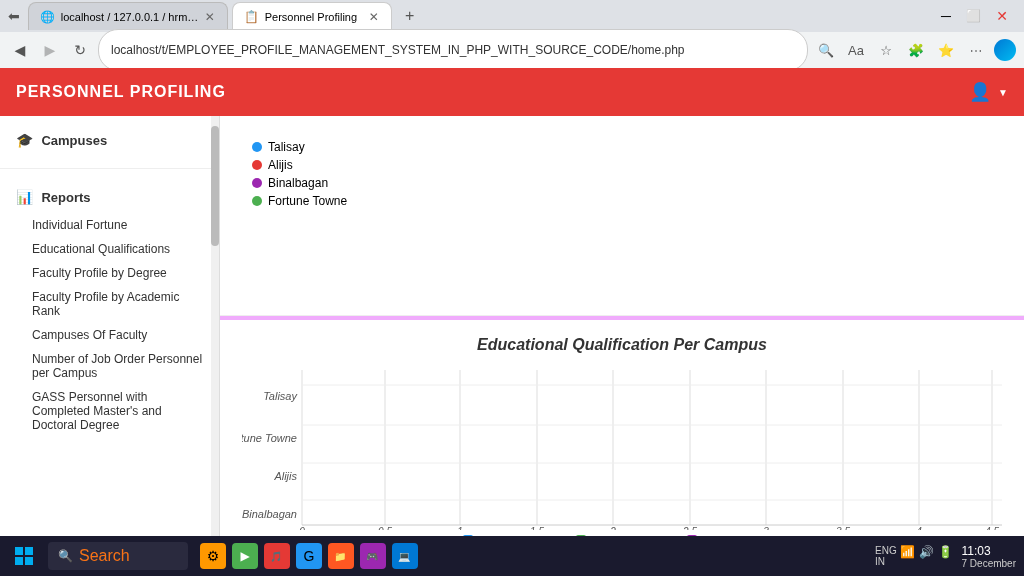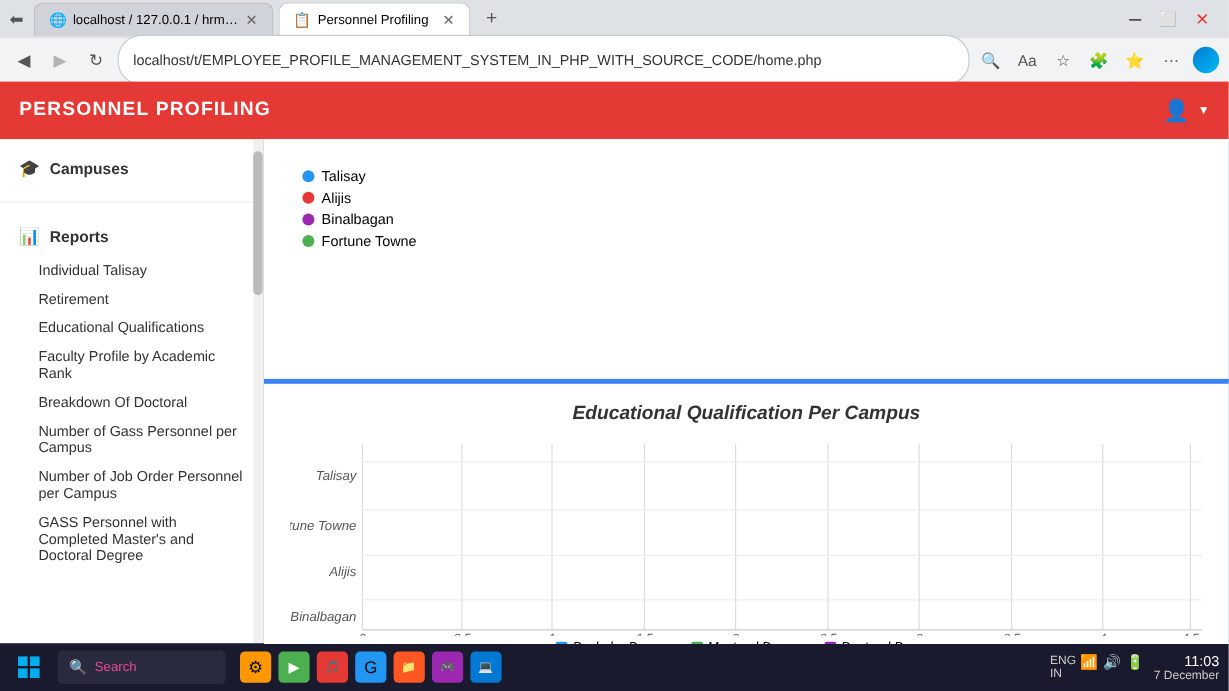--- a/index.html
+++ b/index.html
@@ -34,41 +34,41 @@
 
     .sidebar-section { padding: 8px 0; }
     .sidebar-item { display: flex; align-items: center; padding: 8px 16px; cursor: pointer; color: #333; }
     .sidebar-item .item-icon { margin-right: 8px; font-size: 14px; }
     .sidebar-item .item-label { font-size: 13px; }
     .sidebar-item.section-header { font-weight: 600; font-size: 13px; }
     .sidebar-divider { border-top: 1px solid #eee; margin: 4px 0; }
     .sub-item { padding: 5px 16px 5px 32px; cursor: pointer; color: #333; font-size: 12px; }
 
     
-    .main-content { flex: 1; overflow-y: auto; background: #3b82f6; padding: 0; }
+    .main-content { flex: 1; overflow-y: auto; background: #f0abfc; padding: 0; }
 
     
     .chart-area { background: #fff; margin: 0; padding: 16px; }
     .chart-legend { display: flex; flex-direction: column; gap: 4px; padding: 8px 16px; }
     .legend-item { display: flex; align-items: center; gap: 6px; font-size: 12px; }
     .legend-dot { width: 10px; height: 10px; border-radius: 50%; }
 
     
     .chart-area-2 { background: #fff; margin-top: 4px; padding: 16px; font-style: italic; }
     .chart-title { text-align: center; font-size: 16px; font-weight: bold; margin-bottom: 16px; color: #333; }
 
     
     .taskbar { height: 40px; background: #1a1a2e; display: flex; align-items: center; padding: 0 8px; gap: 8px; }
     .taskbar-start { width: 32px; height: 32px; display: flex; align-items: center; justify-content: center; }
     .taskbar-search { display: flex; align-items: center; background: #2a2a3e; border-radius: 4px; padding: 4px 10px; gap: 6px; height: 28px; min-width: 140px; }
     .taskbar-search span { color: #ccc; font-size: 12px; }
     .taskbar-icons { display: flex; gap: 6px; margin-left: 4px; }
     .taskbar-icon { width: 26px; height: 26px; border-radius: 4px; display: flex; align-items: center; justify-content: center; font-size: 14px; cursor: pointer; }
     .taskbar-right { margin-left: auto; display: flex; align-items: center; gap: 8px; }
-    .taskbar-time { color: #ccc; font-size: 11px; text-align: right; }
+    .taskbar-time { color: #ccc; font-size: 11px; }
     .taskbar-sys-icons { display: flex; gap: 4px; color: #ccc; font-size: 12px; }
   </style>
 </head>
 <body>
 
 <div>
 
   <div class="browser-title-bar">
     <div style="display:flex;align-items:center;gap:4px;margin-right:8px;">
       <span style="font-size:14px;color:#555;">⬅</span>
@@ -130,26 +130,25 @@
           <span class="item-label">Campuses</span>
         </div>
       </div>
       <div class="sidebar-divider"></div>
       <div class="sidebar-section">
         <div class="sidebar-item section-header">
           <span class="item-icon">📊</span>
           <span class="item-label">Reports</span>
         </div>
         <div>
-          <div class="sub-item">Individual Talisay</div>
-          <div class="sub-item">Retirement</div>
+          <div class="sub-item">Individual Fortune</div>
           <div class="sub-item">Educational Qualifications</div>
+          <div class="sub-item">Faculty Profile by Degree</div>
           <div class="sub-item">Faculty Profile by Academic Rank</div>
-          <div class="sub-item">Breakdown Of Doctoral</div>
-          <div class="sub-item">Number of Gass Personnel per Campus</div>
+          <div class="sub-item">Campuses Of Faculty</div>
           <div class="sub-item">Number of Job Order Personnel per Campus</div>
           <div class="sub-item">GASS Personnel with Completed Master's and Doctoral Degree</div>
         </div>
       </div>
       <div class="sidebar-scroll-track">
         <div class="sidebar-scroll-thumb"></div>
       </div>
     </div>
 
     <div class="main-content">
@@ -245,21 +244,21 @@
   <div class="taskbar-start">
     <svg width="20" height="20" viewBox="0 0 20 20" fill="white">
       <rect x="1" y="1" width="8" height="8" fill="#00adef"></rect>
       <rect x="11" y="1" width="8" height="8" fill="#00adef"></rect>
       <rect x="1" y="11" width="8" height="8" fill="#00adef"></rect>
       <rect x="11" y="11" width="8" height="8" fill="#00adef"></rect>
     </svg>
   </div>
   <div class="taskbar-search">
     <span>🔍</span>
-    <span style="color:#ec4899;font-size:11px;">Search</span>
+    <span style="color:#f97316;font-size:16px;">Search</span>
   </div>
   <div class="taskbar-icons">
     <div class="taskbar-icon" style="background:#ff9800;">⚙</div>
     <div class="taskbar-icon" style="background:#4CAF50;color:white;font-size:12px;">▶</div>
     <div class="taskbar-icon" style="background:#e53935;font-size:10px;">🎵</div>
     <div class="taskbar-icon" style="background:#2196F3;">G</div>
     <div class="taskbar-icon" style="background:#ff5722;font-size:10px;">📁</div>
     <div class="taskbar-icon" style="background:#9C27B0;font-size:10px;">🎮</div>
     <div class="taskbar-icon" style="background:#0078d4;font-size:10px;">💻</div>
   </div>

